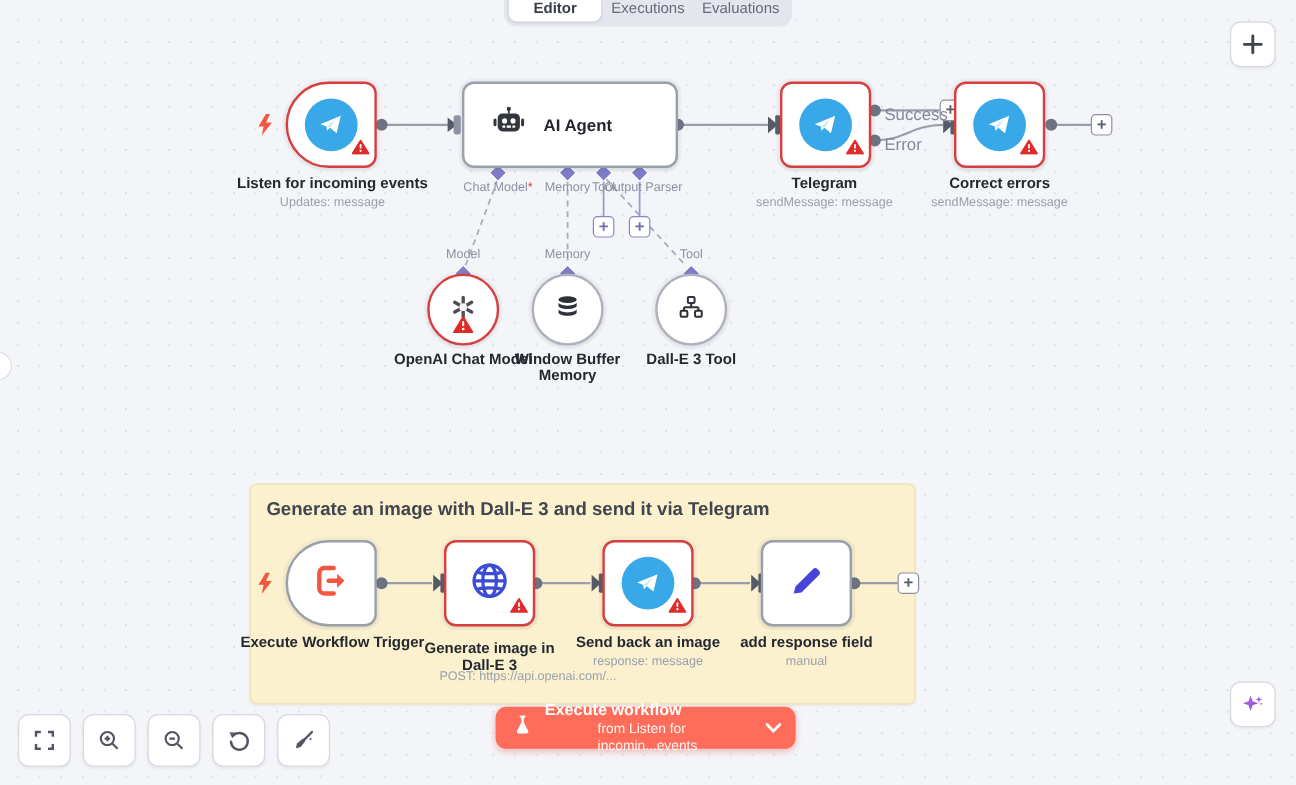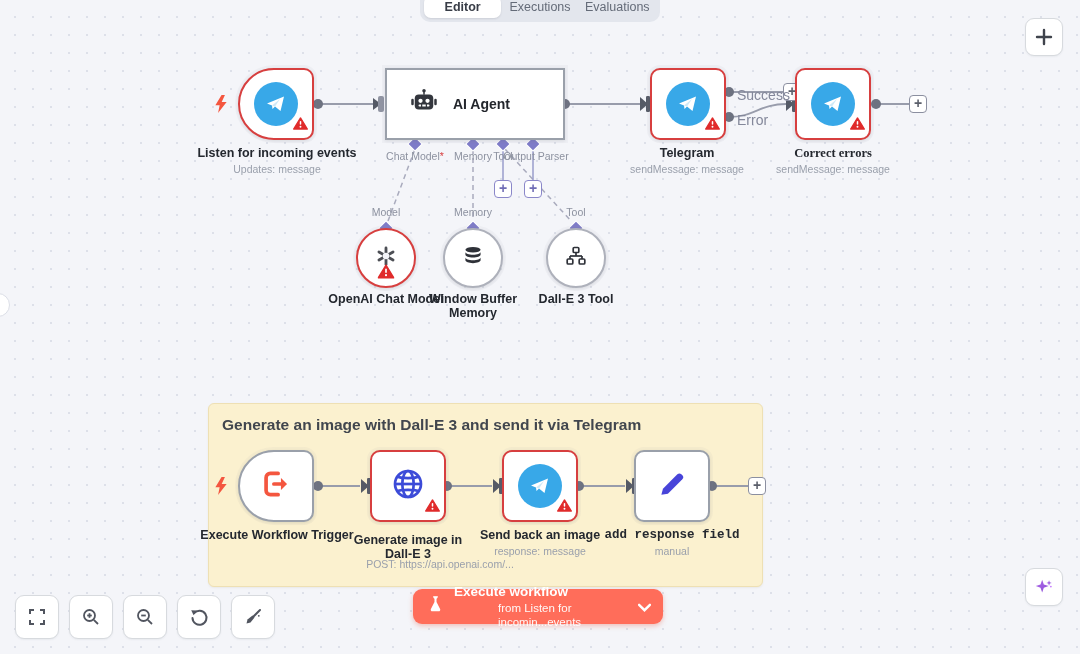--- a/index.html
+++ b/index.html
@@ -31,21 +31,21 @@
     position:absolute; width:76px; height:72px; background:#fff;
     border:2px solid #9aa0aa; border-radius:10px; z-index:2;
     display:flex; align-items:center; justify-content:center;
     box-shadow:0 1px 3px rgba(40,45,60,.10), 0 0 0 3px rgba(150,155,170,.07);
   }
   .node.err { border-color:#d73f3f; }
   .node.trigger { border-radius:36px 10px 10px 36px; }
   .node .warn { position:absolute; right:4px; bottom:4px; }
   .agent {
     position:absolute; left:385px; top:68px; width:180px; height:72px;
-    background:#fff; border:2px solid #9aa0aa; border-radius:0; z-index:2;
+    background:#fff; border:2px solid #9aa0aa; border-radius:10px; z-index:2;
     display:flex; align-items:center; padding-left:22px; gap:14px;
     box-shadow:0 1px 3px rgba(40,45,60,.10), 0 0 0 3px rgba(150,155,170,.07);
   }
   .agent-title { font-size:14px; font-weight:600; color:#23262c; }
   .subnode {
     position:absolute; width:60px; height:60px; border-radius:50%;
     background:#fff; border:2px solid #aeb1bb; z-index:2;
     display:flex; align-items:center; justify-content:center;
     box-shadow:0 1px 3px rgba(40,45,60,.10), 0 0 0 3px rgba(150,155,170,.07);
   }
@@ -293,21 +293,21 @@
         </svg>
     </span>
     <span class="warn">
       <svg width="15" height="13" viewBox="0 0 14 12">
           <path d="M7 0.8 L13.4 11.2 H0.6 Z" fill="#e02b2b" stroke="#e02b2b" stroke-width="1.2" stroke-linejoin="round"></path>
           <rect x="6.3" y="3.6" width="1.4" height="3.6" rx="0.7" fill="#fff"></rect>
           <circle cx="7" cy="9" r="0.9" fill="#fff"></circle>
         </svg>
     </span>
   </div>
-  <div class="nlabel" style="left:833px;top:146px;font-family:Liberation Serif, serif;">Correct errors</div>
+  <div class="nlabel" style="left:833px;top:146px;">Correct errors</div>
   <div class="nsub" style="left:833px;top:163px;">sendMessage: message</div>
   <div class="plusbox" style="left:909px;top:95px;"><span>+</span></div>
 
   <div class="portlabel" style="left:386px;top:206px;">Model</div>
   <div class="portlabel" style="left:473px;top:206px;">Memory</div>
   <div class="portlabel" style="left:576px;top:206px;">Tool</div>
 
   <div class="subnode err" style="left:356px;top:228px;">
     <span>
       <svg width="26" height="26" viewBox="0 0 24 24">
@@ -413,21 +413,21 @@
   <div class="nlabel" style="left:540px;top:528px;">Send back an image</div>
   <div class="nsub" style="left:540px;top:545px;">response: message</div>
 
   <div class="node" style="left:634px;top:450px;">
     <span>
       <svg width="34" height="34" viewBox="0 0 24 24">
         <path d="M4.5 19.5 L5.6 15.4 L15.8 5.2 a2 2 0 0 1 2.8 0 l0.7 0.7 a2 2 0 0 1 0 2.8 L9.1 18.9 Z" fill="#4844d9"></path>
       </svg>
     </span>
   </div>
-  <div class="nlabel" style="left:672px;top:528px;font-family:Liberation Mono, monospace;">add response field</div>
+  <div class="nlabel" style="left:672px;top:528px;">add response field</div>
   <div class="nsub" style="left:672px;top:545px;">manual</div>
   <div class="plusbox" style="left:748px;top:477px;"><span>+</span></div>
 
   <div class="toolbtn" style="left:1025px;top:18px;width:38px;height:38px;">
     <svg width="20" height="20" viewBox="0 0 20 20">
         <line x1="10" y1="3" x2="10" y2="17" stroke="#3f434c" stroke-width="2.4" stroke-linecap="round"></line>
         <line x1="3" y1="10" x2="17" y2="10" stroke="#3f434c" stroke-width="2.4" stroke-linecap="round"></line>
       </svg>
   </div>
 

